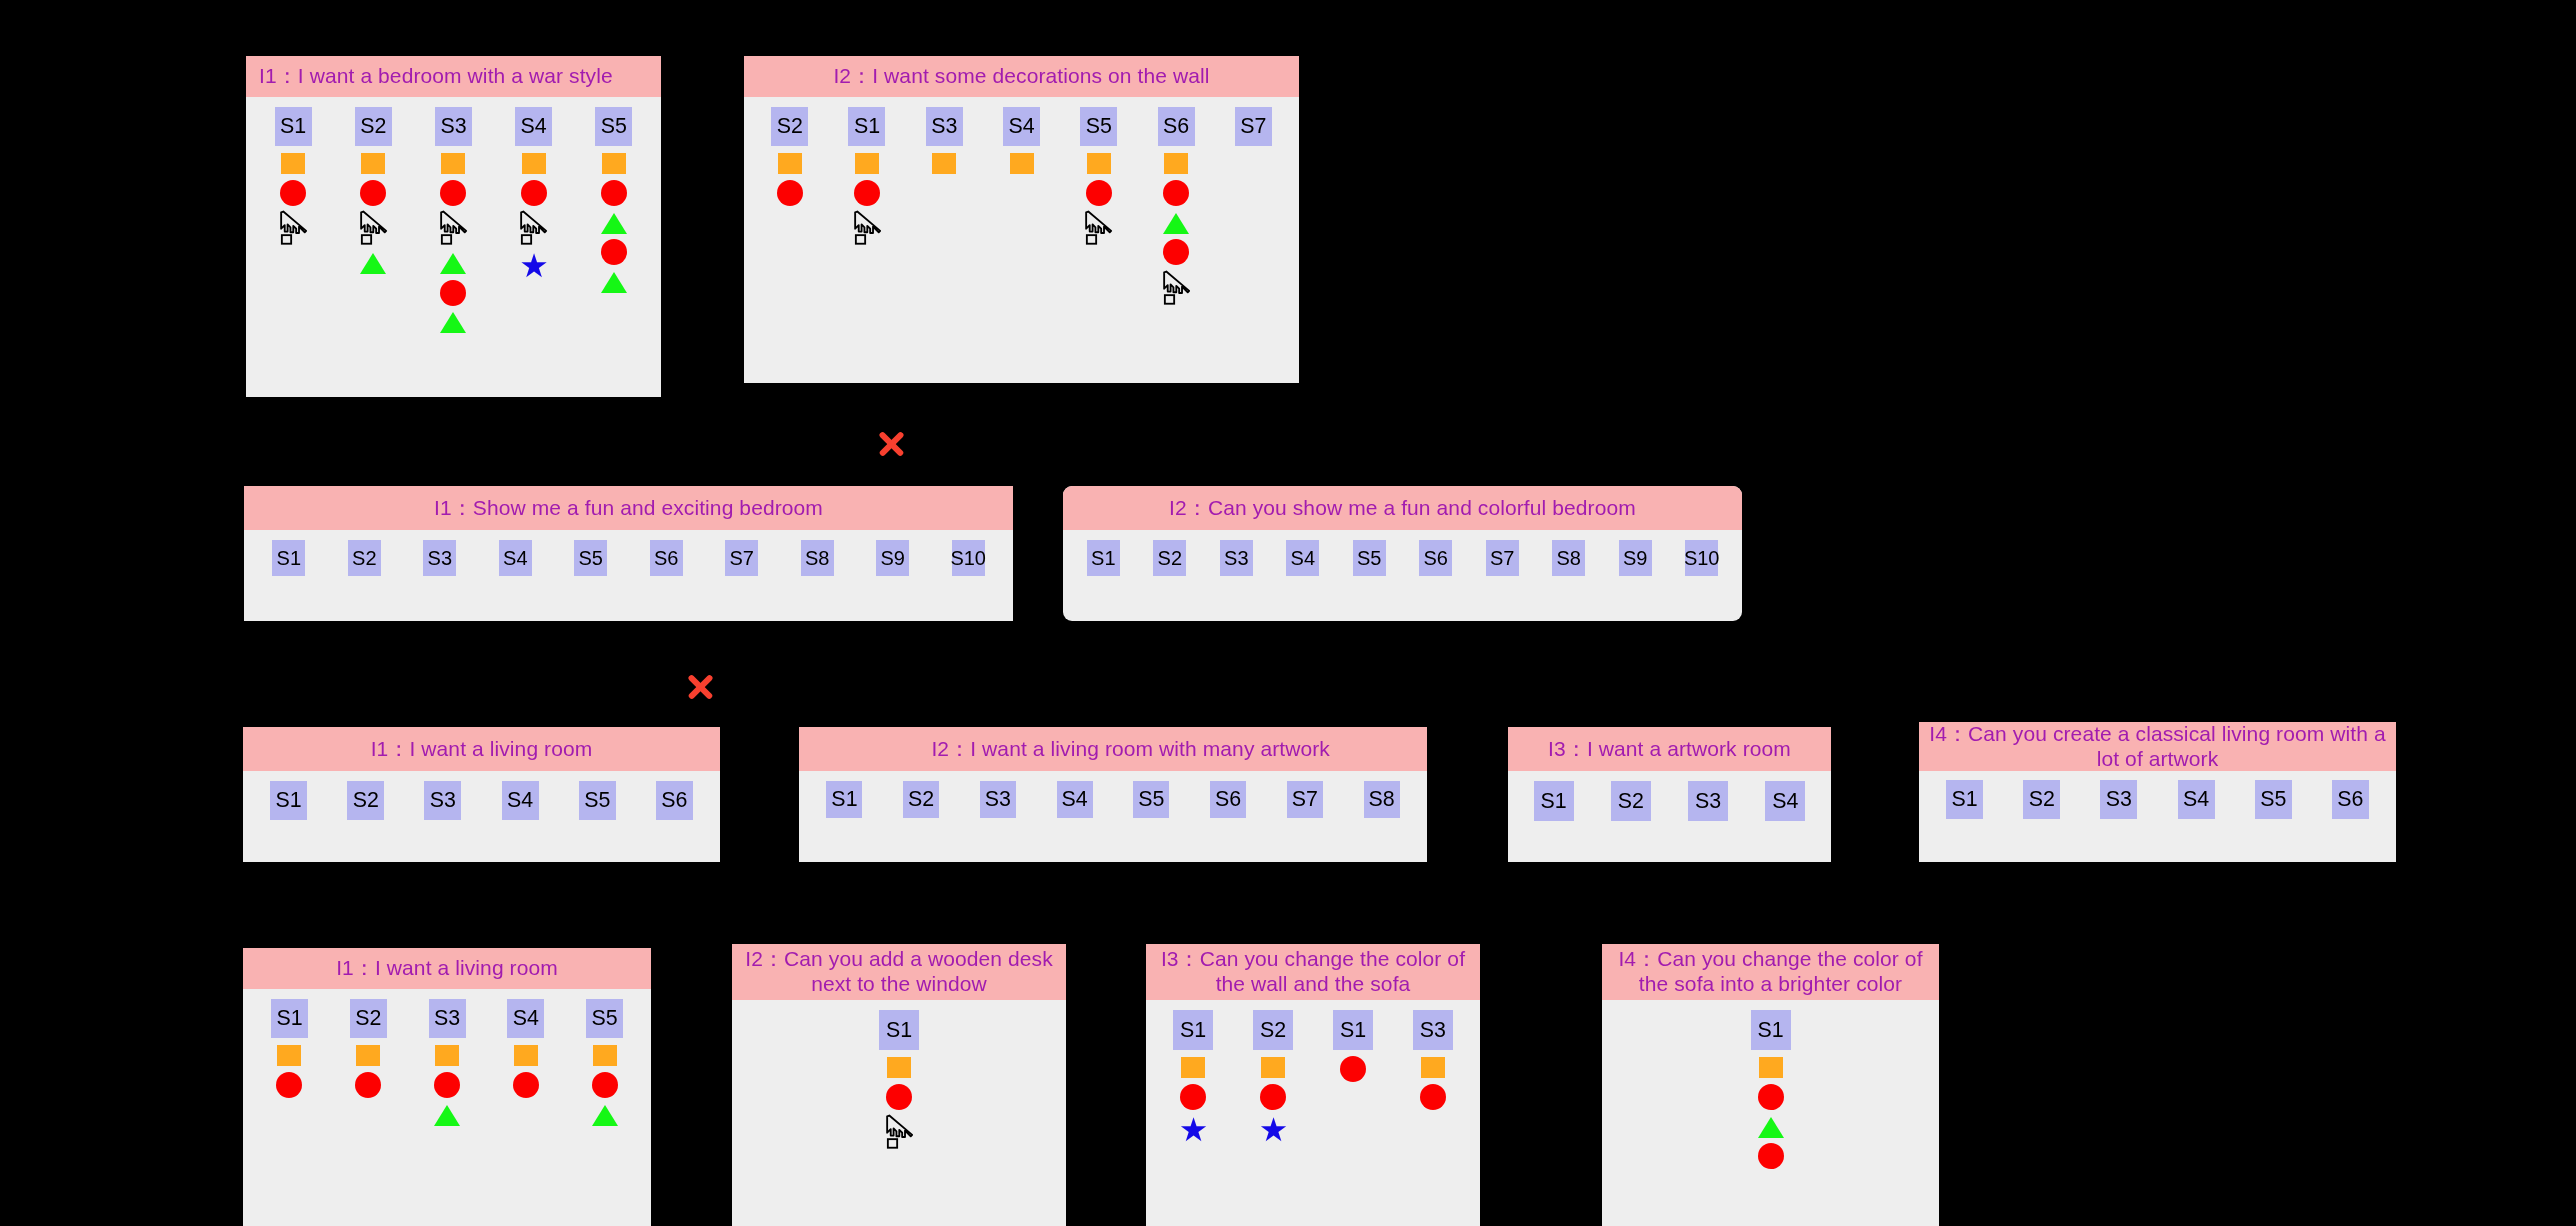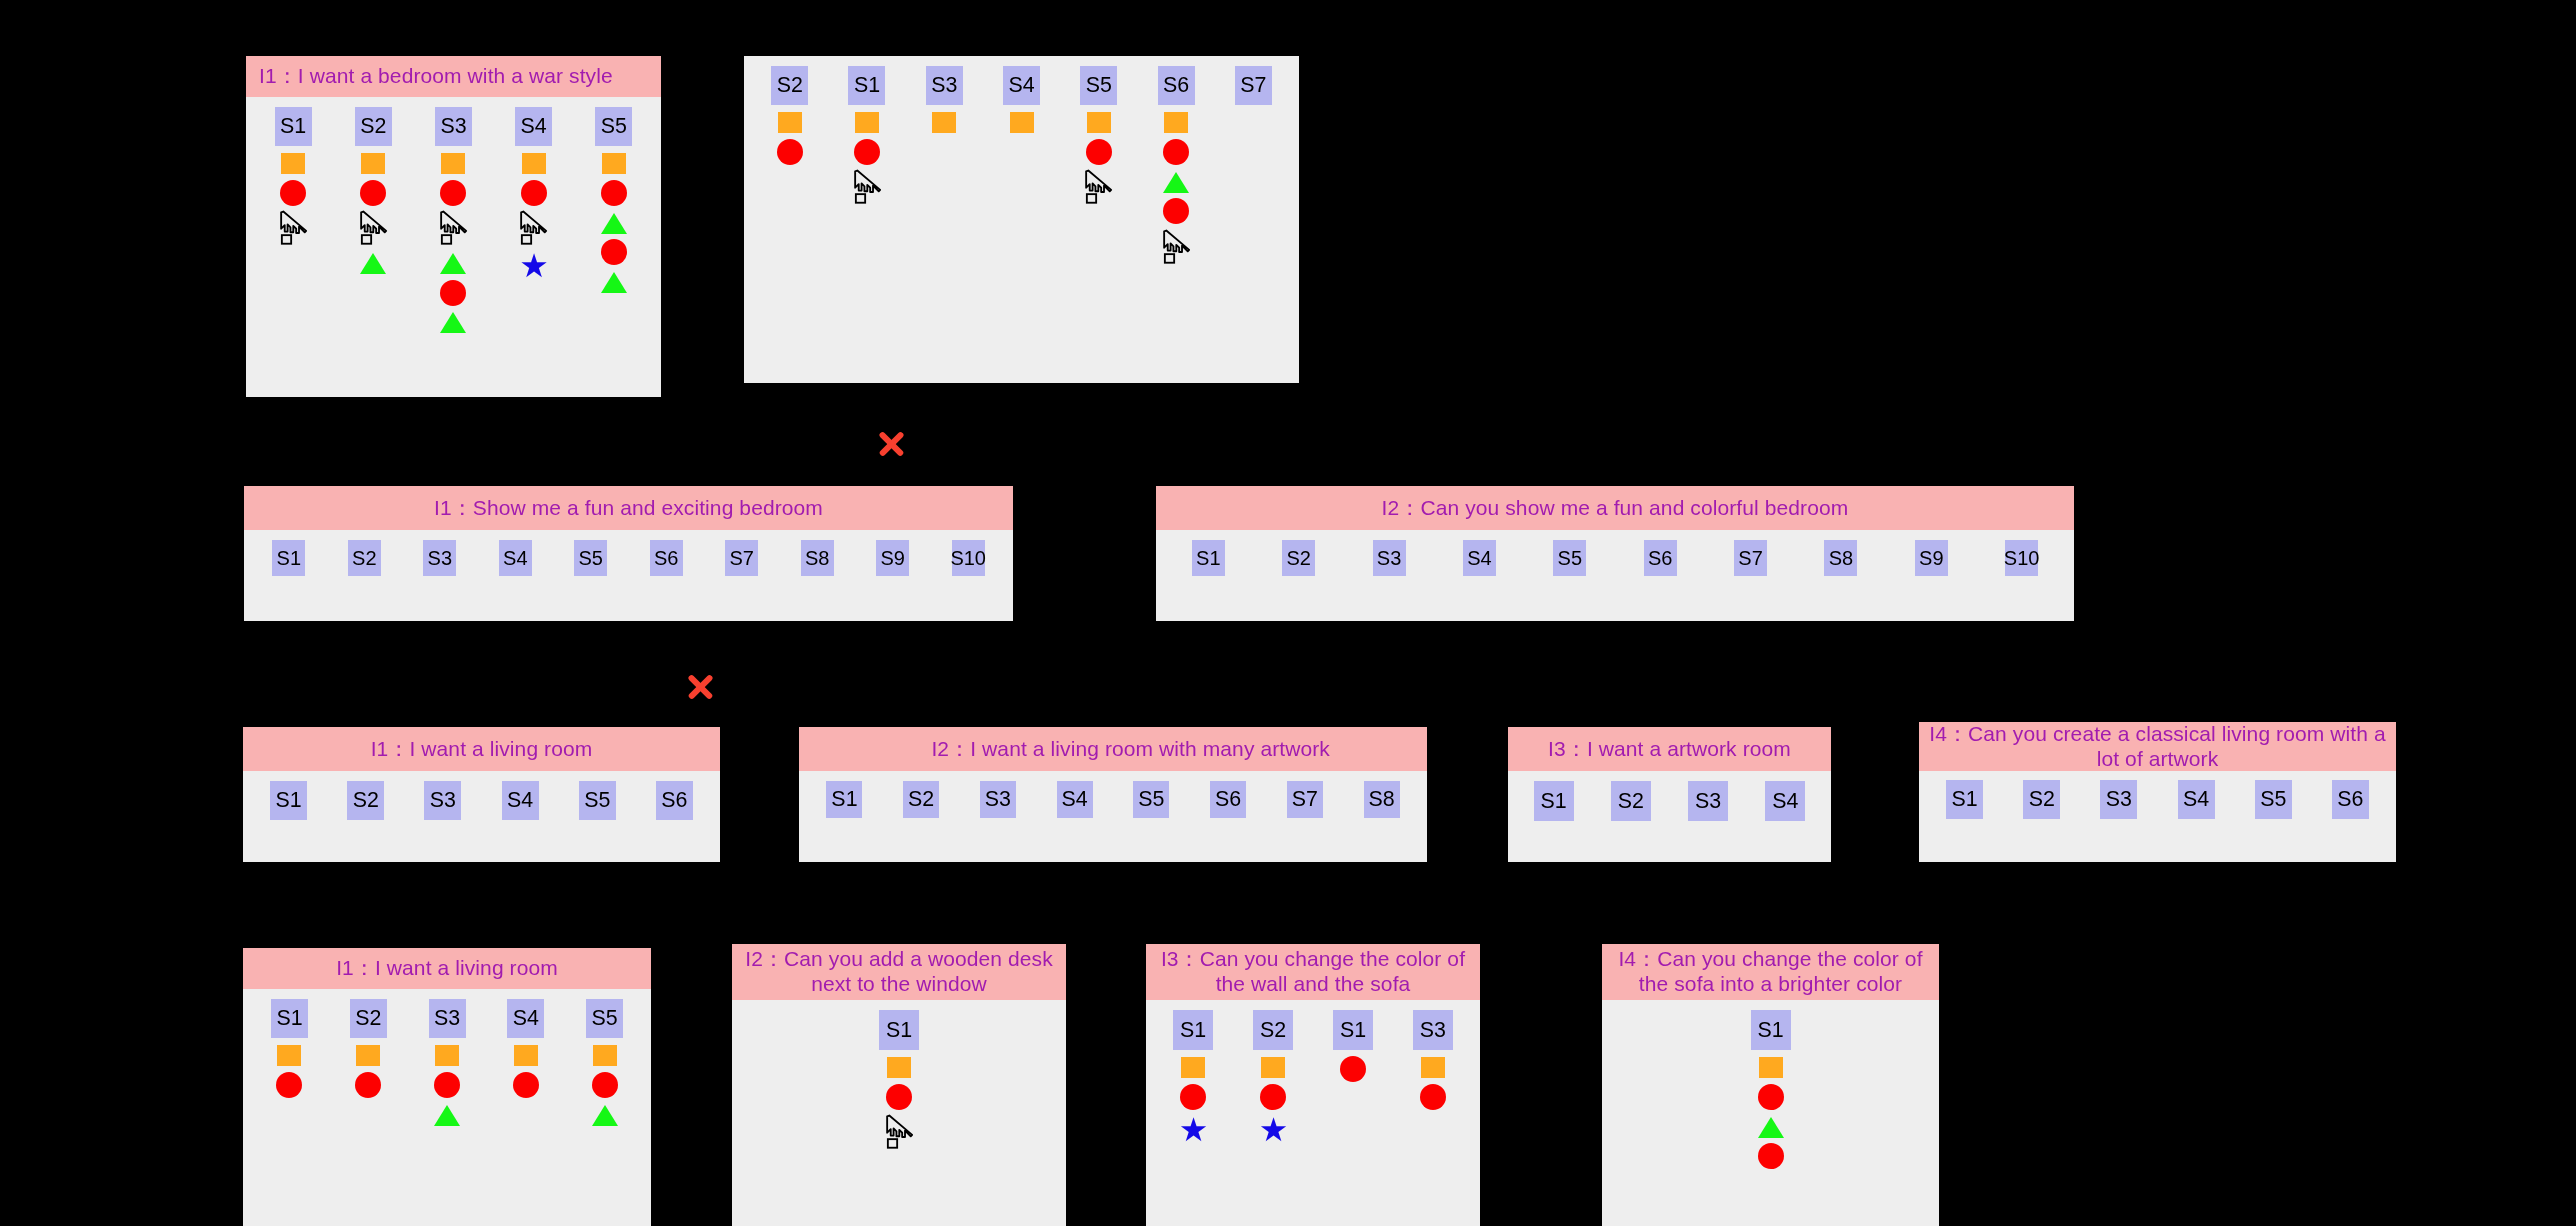--- a/index.html
+++ b/index.html
@@ -154,20 +154,21 @@
               <div class="g g-tri" style="border-left-width: 13px; border-right-width: 13px; border-bottom-width: 21.4px; margin-top: 6.4px;"></div>
               <div class="g g-circle" style="width: 26px; height: 26px; margin-top: 5.7px;"></div>
               <div class="g g-tri" style="border-left-width: 13px; border-right-width: 13px; border-bottom-width: 21.4px; margin-top: 6.4px;"></div>
             </div>
           </div>
         </div>
       </div>
   </div>
 
   <div class="panel" style="left:744px;top:56px;width:555px;height:327px;">
+    <div class="panel-header" style="height:41px;">I2：I want some decorations on the wall</div>
     <div class="panel-body" style="padding:10px 7.1px 0 7.1px;">
         <div class="cols">
           <div class="col">
             <div class="sbox" style="width: 37px; height: 39px; font-size: 21.4px;">S2</div>
             <div class="icon-stack">
               <div class="g g-square" style="width: 24px; height: 21.4px; margin-top: 7.1px;"></div>
               <div class="g g-circle" style="width: 26px; height: 26px; margin-top: 5.7px;"></div>
             </div>
           </div>
           <div class="col">
@@ -271,21 +272,21 @@
             <div class="icon-stack"></div>
           </div>
           <div class="col">
             <div class="sbox" style="width: 33px; height: 36px; font-size: 20px;">S10</div>
             <div class="icon-stack"></div>
           </div>
         </div>
       </div>
   </div>
 
-  <div class="panel" style="left:1156px;top:486px;width:918px;height:135px;">
+  <div class="panel" style="left:1063px;top:486px;width:679px;height:135px;border-radius:9px;">
     <div class="panel-header" style="height:44px;">I2：Can you show me a fun and colorful bedroom</div>
     <div class="panel-body" style="padding:10px 7.1px 0 7.1px;">
         <div class="cols">
           <div class="col">
             <div class="sbox" style="width: 33px; height: 36px; font-size: 20px;">S1</div>
             <div class="icon-stack"></div>
           </div>
           <div class="col">
             <div class="sbox" style="width: 33px; height: 36px; font-size: 20px;">S2</div>
             <div class="icon-stack"></div>

